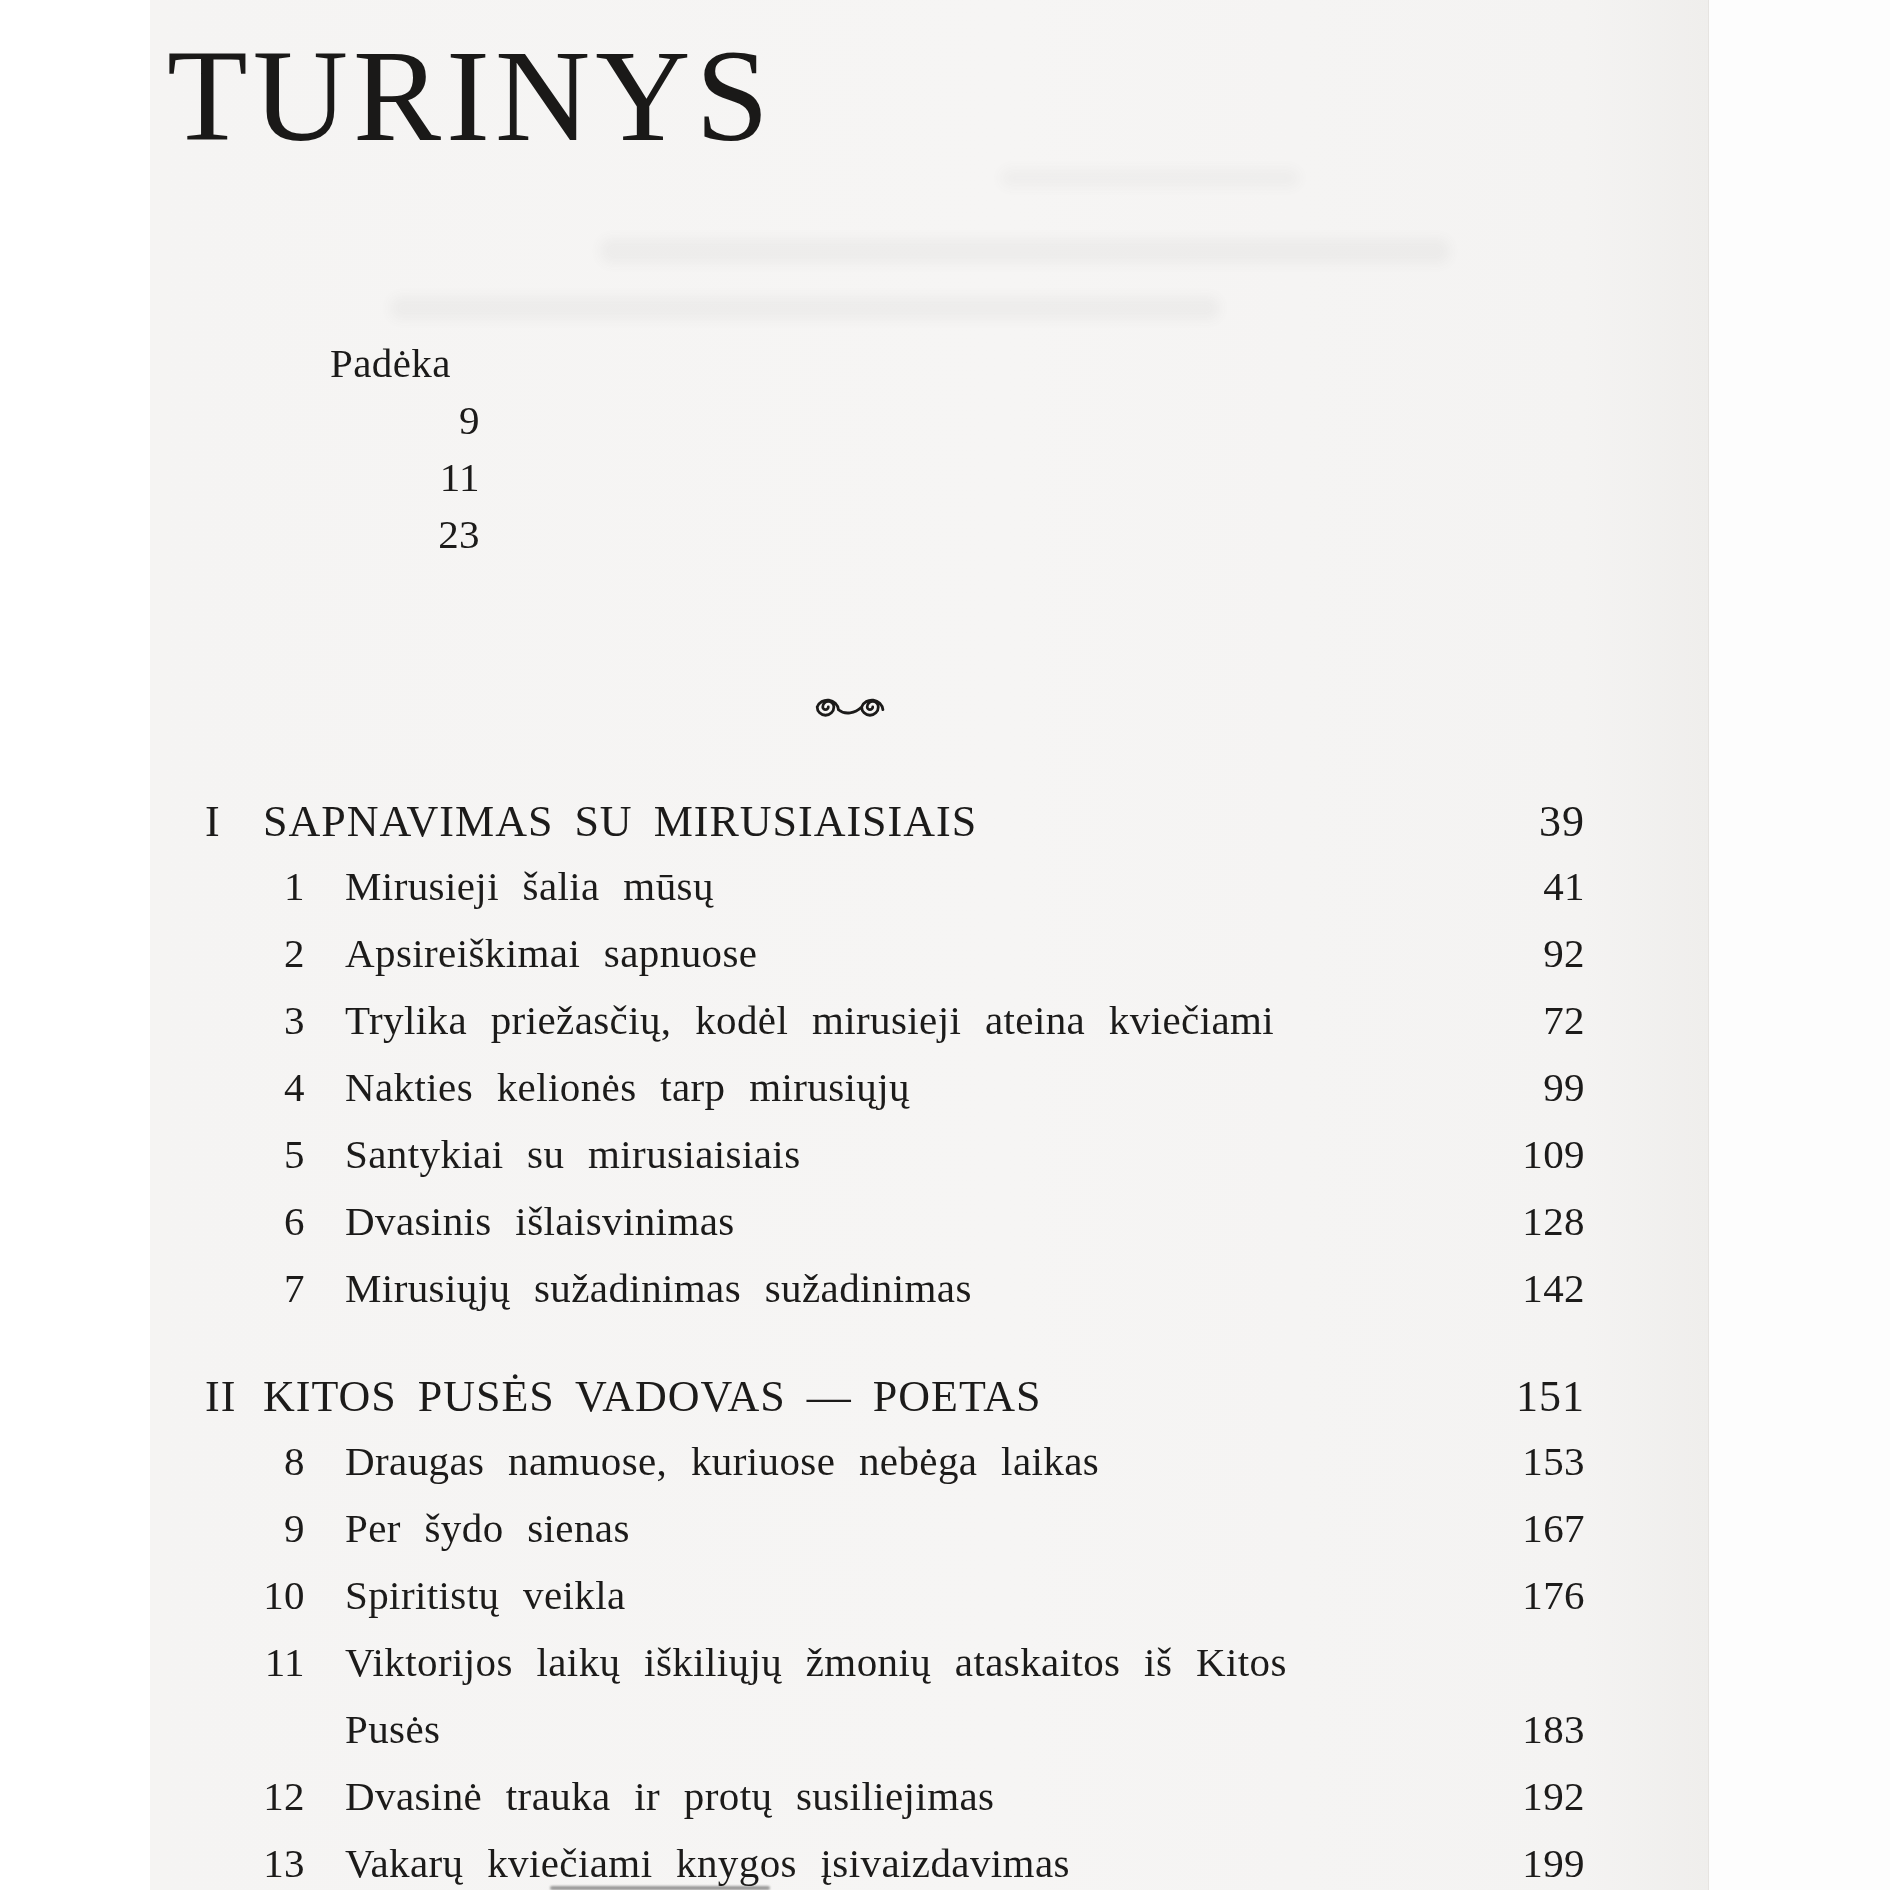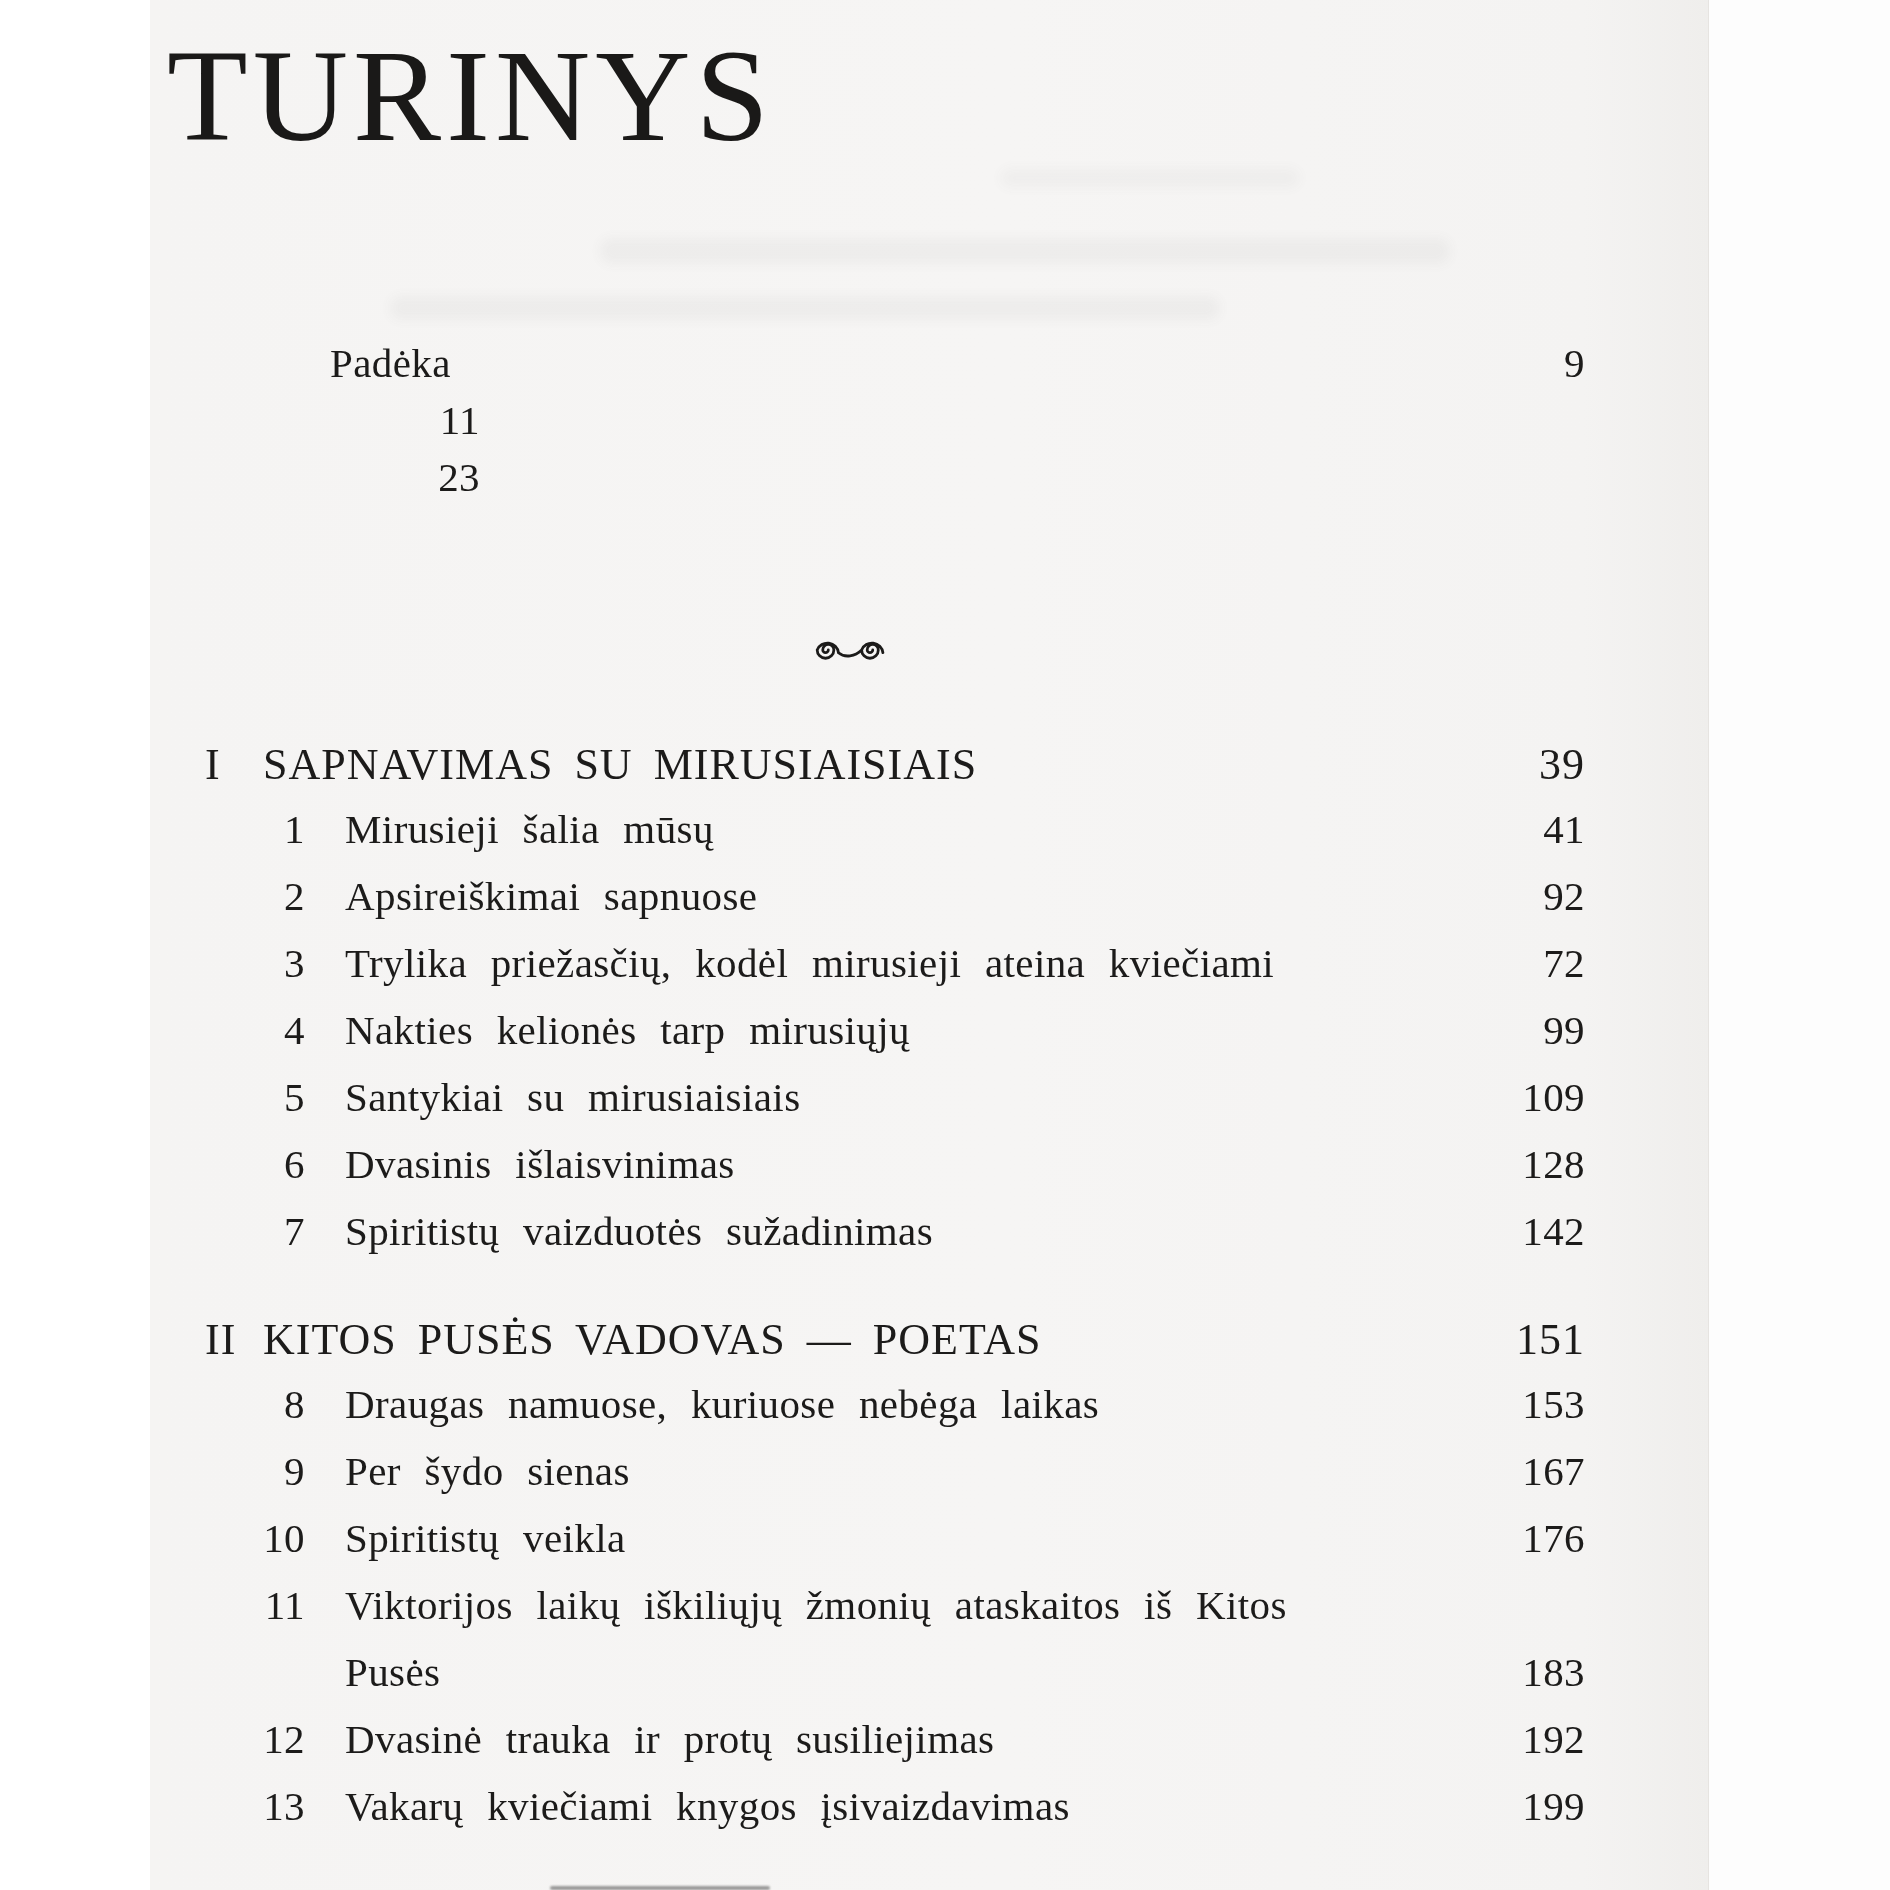--- a/index.html
+++ b/index.html
@@ -45,21 +45,21 @@
     color:#1a1918;
     white-space:nowrap;
   }
   .front-block{margin-top:165px;}
   .row{
     display:flex;align-items:baseline;
     font-size:41px;line-height:57px;
     letter-spacing:0.4px;word-spacing:13px;
     color:#1c1b1a;
   }
-  .front-block .row{padding-left:125px;}
+  .front-block .row{padding-left:125px;flex-direction:column;}
   .row-title{flex:1;}
   .row-page{width:150px;text-align:right;flex:none;}
 
   .ornament-wrap{
     margin-top:112px;height:62px;
     display:flex;justify-content:center;align-items:center;
     transform:translateX(-38px);
   }
   .ornament-wrap svg{display:block;}
 
@@ -140,21 +140,21 @@
             <span class="row-title">Santykiai su mirusiaisiais</span>
             <span class="row-page">109</span>
           </div>
           <div class="row chapter-row">
             <span class="chap-num">6</span>
             <span class="row-title">Dvasinis išlaisvinimas</span>
             <span class="row-page">128</span>
           </div>
           <div class="row chapter-row">
             <span class="chap-num">7</span>
-            <span class="row-title">Spiritistų vaizduotės sužadinimas</span>
+            <span class="row-title">Mirusiųjų sužadinimas sužadinimas</span>
             <span class="row-page">142</span>
           </div>
         </div>
       </div>
       <div class="sec-2">
         <div class="row section-heading">
           <span class="roman">II</span>
           <span class="row-title">KITOS PUSĖS VADOVAS — POETAS</span>
           <span class="row-page">151</span>
         </div>

